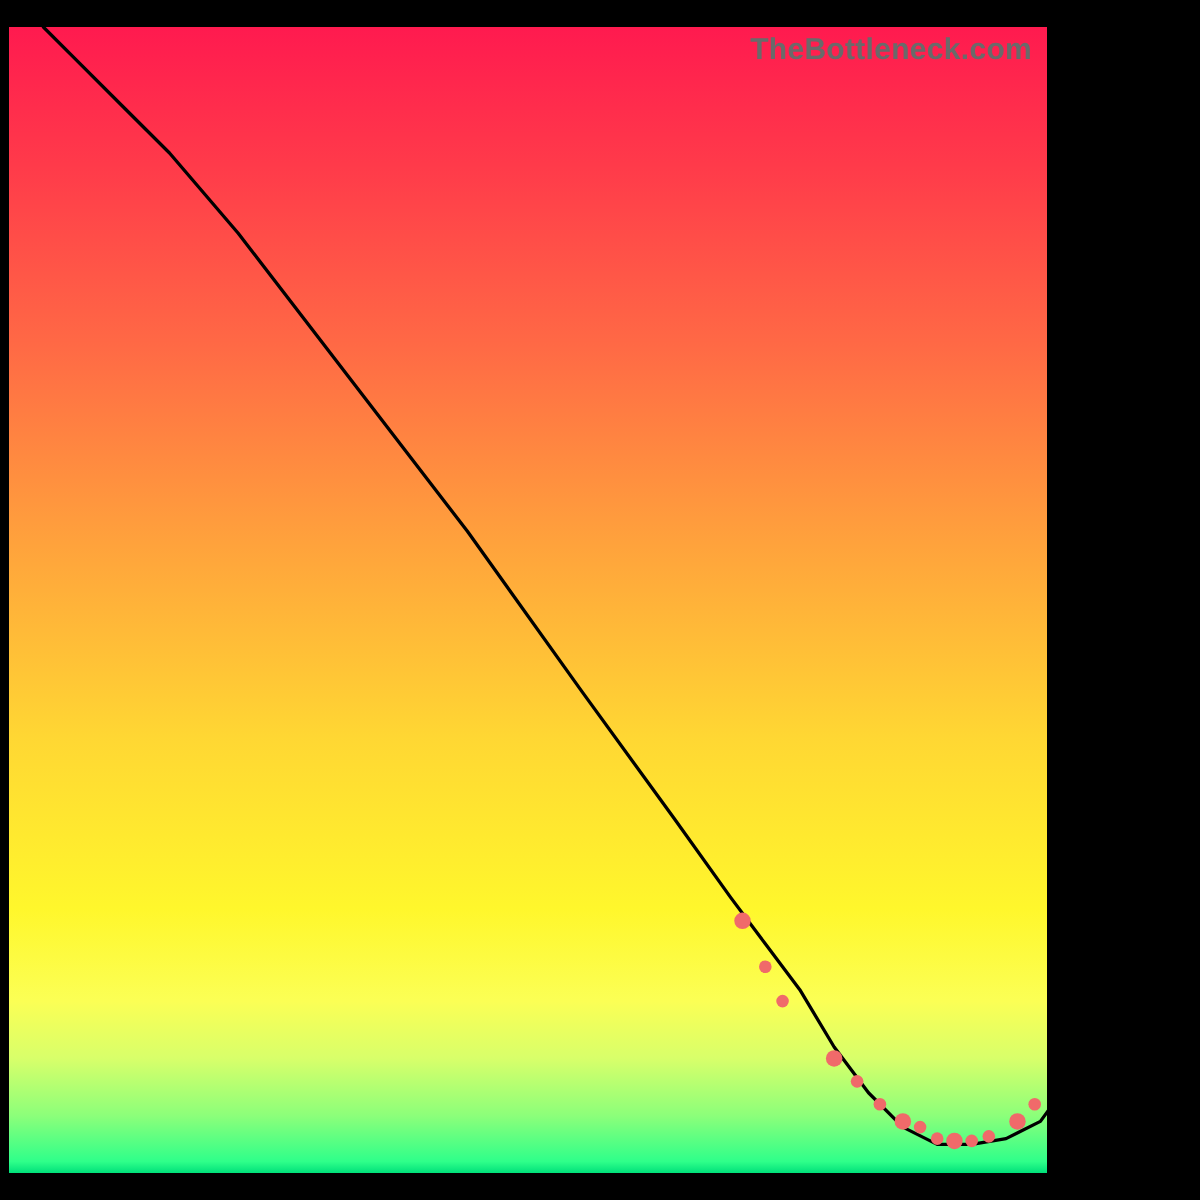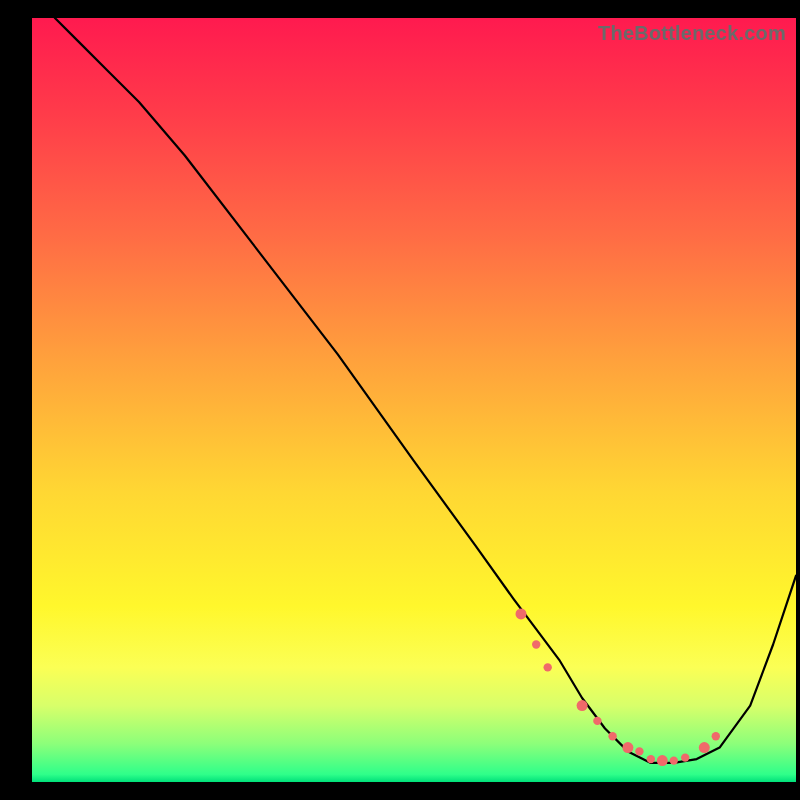--- a/index.html
+++ b/index.html
@@ -5,23 +5,23 @@
   * { margin: 0; padding: 0; box-sizing: border-box; }
   html, body { width: 800px; height: 800px; overflow: hidden; background: #000; }
   .frame {
     position: relative;
     width: 800px;
     height: 800px;
     background: #000;
   }
   .plot-area {
     position: absolute;
-    left: 32px;
+    left: 6px;
     top: 18px;
-    width: 764px;
+    width: 692px;
     height: 764px;
     background: linear-gradient(to bottom,
       #ff1a4f 0%,
       #ff3a4a 12%,
       #ff6a45 28%,
       #ffa23c 45%,
       #ffd733 62%,
       #fff72c 77%,
       #fbff55 85%,
       #d8ff6a 90%,

